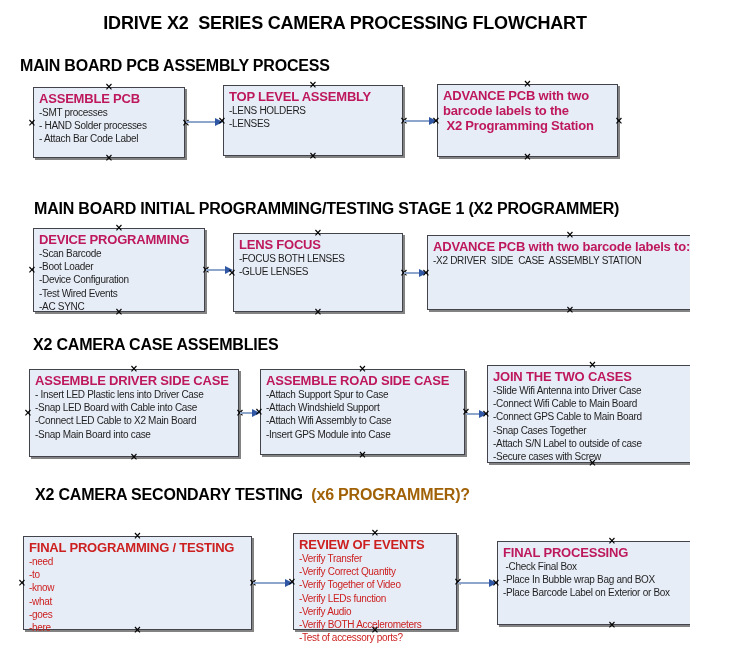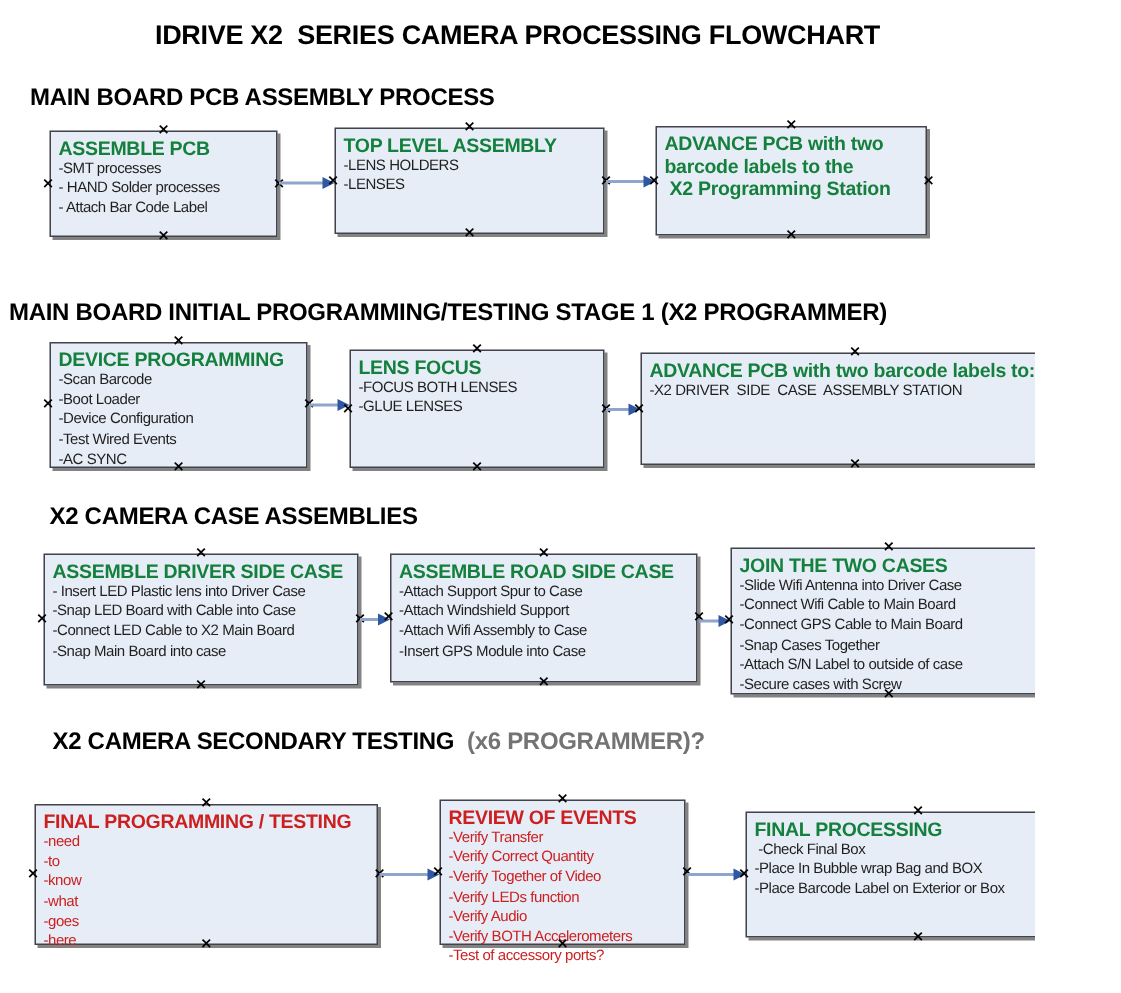--- a/index.html
+++ b/index.html
@@ -1,25 +1,25 @@
 <!DOCTYPE html>
 <html><head>
 <meta charset="utf-8">
 <style>
   html,body{margin:0;padding:0;background:#fff;}
   #stage{position:relative;width:690px;height:662px;background:#ffffff;overflow:hidden;
          font-family:"Liberation Sans",sans-serif;color:#000;}
   .main-title{position:absolute;top:13px;left:0;width:100%;text-align:center;
               font-size:18px;font-weight:bold;white-space:pre;letter-spacing:-0.2px;}
   .sec-h{position:absolute;font-size:16px;font-weight:bold;white-space:pre;letter-spacing:-0.2px;}
-  .sec-h .red{color:#737373;}
+  .sec-h .red{color:#a16207;}
   .box{position:absolute;background:#e7edf7;border:1.4px solid #43434b;
        box-shadow:2px 2px 0 #838383;box-sizing:border-box;padding:3px 0 0 5px;}
   .box-title{font-weight:bold;font-size:13px;line-height:15px;letter-spacing:-0.2px;
-             white-space:pre;color:#15803d;}
+             white-space:pre;color:#be185d;}
   .box-item{font-size:10px;line-height:13.2px;letter-spacing:-0.3px;white-space:pre;color:#1f1f1f;}
   .red-box .box-title,.red-box .box-item{color:#cc1f1f;}
   .hd{position:absolute;font-family:"DejaVu Sans",sans-serif;font-size:10px;font-weight:bold;
       color:#000;line-height:10px;width:10px;height:10px;text-align:center;
       transform:translate(-50%,-50%);pointer-events:none;}
   .hd-t{left:50%;top:-1px}.hd-b{left:50%;top:calc(100% + 1px)}
   .hd-l{left:-2px;top:50%}.hd-r{left:calc(100% + 2px);top:50%}
   .arrow{position:absolute;height:8px;}
   .arrow-line{position:absolute;left:0;right:6px;top:3px;height:2px;background:#8fa6cc;}
   .arrow-head{position:absolute;right:0;top:0;width:0;height:0;
@@ -68,21 +68,21 @@
   <div class="box" style="left:437px;top:84px;width:181px;height:73px">
     <span class="hd hd-t">×</span>
     <span class="hd hd-b">×</span>
     <span class="hd hd-l">×</span>
     <span class="hd hd-r">×</span>
     <div class="box-title">ADVANCE PCB with two
 barcode labels to the
  X2 Programming Station</div>
   </div>
 
-  <div class="sec-h" style="left:6px;top:200px">MAIN BOARD INITIAL PROGRAMMING/TESTING STAGE 1 (X2 PROGRAMMER)</div>
+  <div class="sec-h" style="left:34px;top:200px">MAIN BOARD INITIAL PROGRAMMING/TESTING STAGE 1 (X2 PROGRAMMER)</div>
 
   <div class="box" style="left:33px;top:228px;width:172px;height:84px">
     <span class="hd hd-t">×</span>
     <span class="hd hd-b">×</span>
     <span class="hd hd-l">×</span>
     <span class="hd hd-r">×</span>
     <div class="box-title">DEVICE PROGRAMMING</div>
     <div class="box-item">-Scan Barcode</div>
     <div class="box-item">-Boot Loader</div>
     <div class="box-item">-Device Configuration</div>

